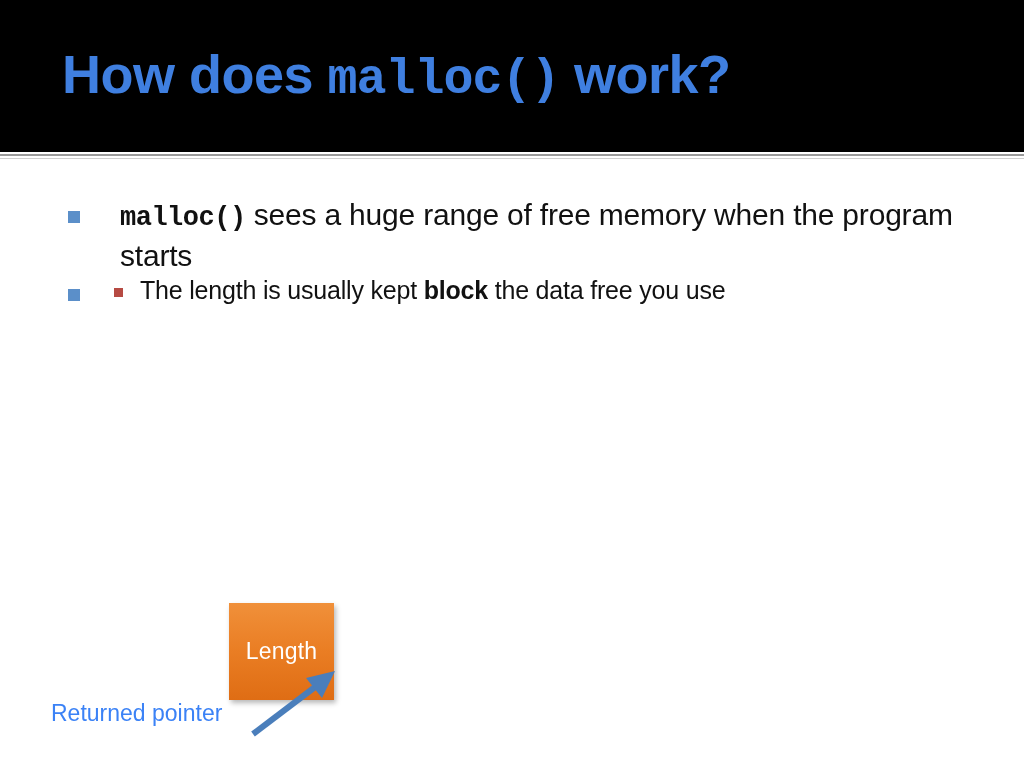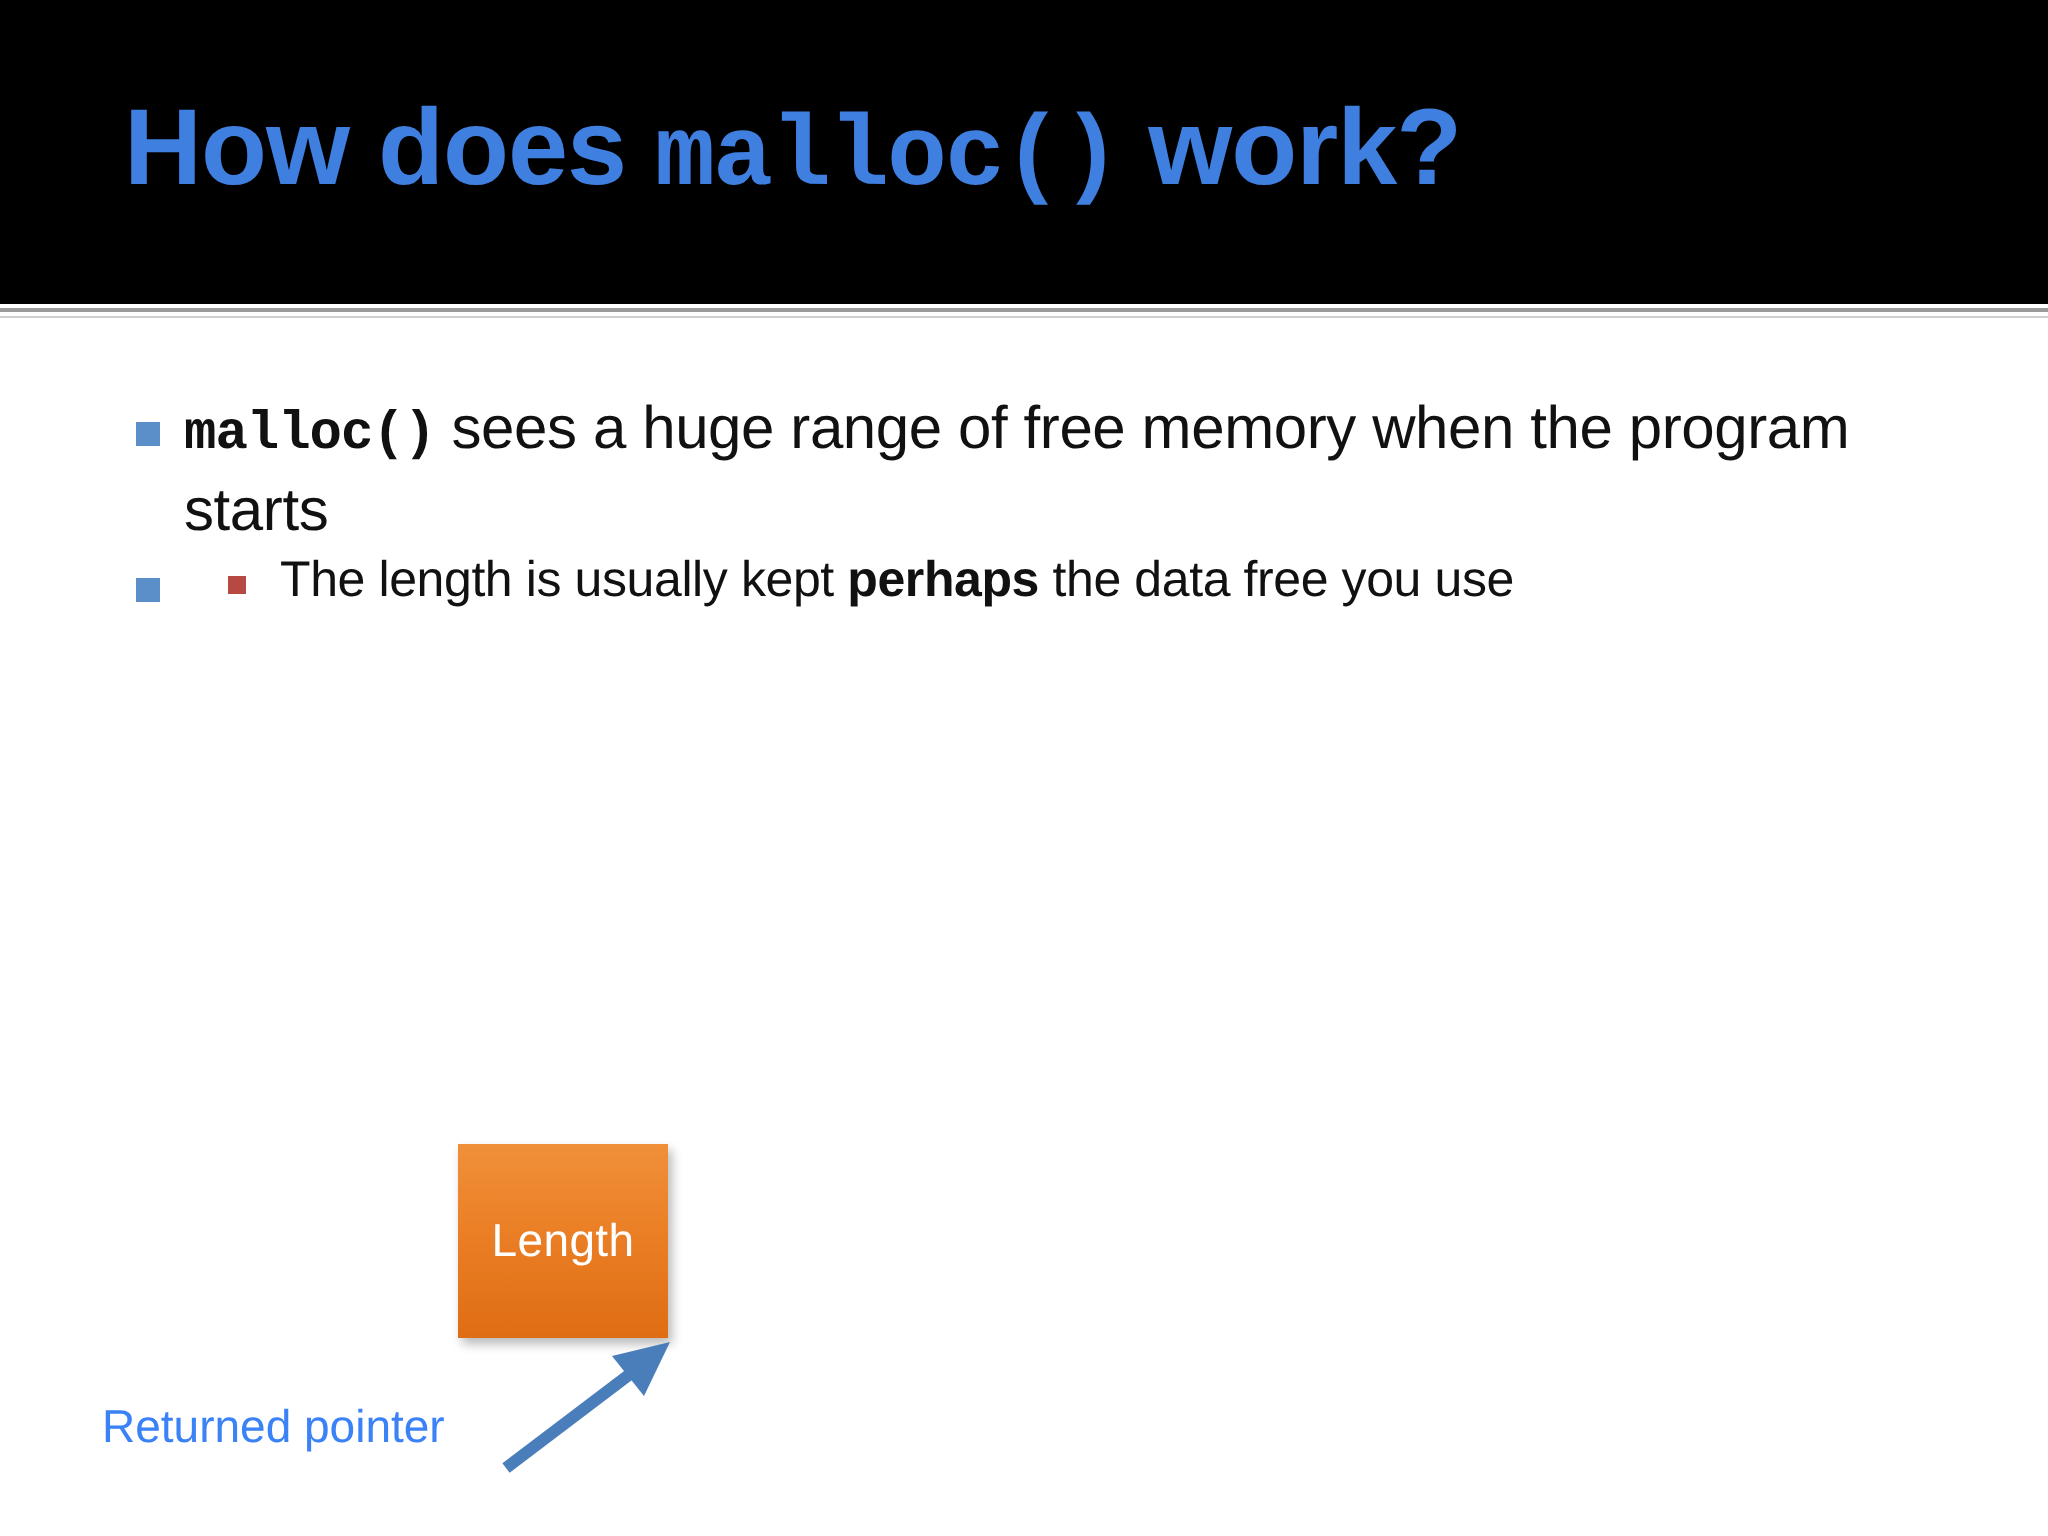--- a/index.html
+++ b/index.html
@@ -66,21 +66,21 @@
 
   
   .body-area {
     position: absolute;
     left: 0;
     top: 196px;
     width: 1024px;
   }
   .bullet-row {
     position: relative;
-    padding-left: 92px;
+    padding-left: 120px;
     padding-right: 60px;
     margin: 0;
   }
   .bullet-row .marker {
     position: absolute;
     left: 68px;
     top: 15px;
     width: 12px;
     height: 12px;
     background: #5b8fc9;
@@ -112,21 +112,21 @@
     letter-spacing: -0.5px;
   }
   .bullet-text .strong {
     font-weight: bold;
   }
 
   
   .diagram {
     position: absolute;
     left: 229px;
-    top: 572px;
+    top: 603px;
     width: 454px;
     height: 79px;
   }
   .block {
     position: absolute;
     top: 0;
     height: 97px;
     display: flex;
     align-items: center;
     justify-content: center;
@@ -192,21 +192,21 @@
   <div class="bullet-row">
     <span class="marker" style="background: rgb(91, 143, 201);"></span>
   </div>
 
   <div class="bullet-row">
     <span class="marker" style="background: rgb(91, 143, 201);"></span>
   </div>
 
   <div class="bullet-row sub">
     <span class="marker sub" style="background: rgb(182, 74, 67);"></span>
-    <div class="bullet-text small"><span>The length is usually kept </span><span class="strong">perhaps</span><span> the data free you use</span></div>
+    <div class="bullet-text small"><span>The length is usually kept </span><span class="strong">block</span><span> the data free you use</span></div>
   </div>
 
 </div>
 
 <div class="diagram">
   <div class="block block-length">
     <span class="block-label">Length</span>
   </div>
 </div>
 

